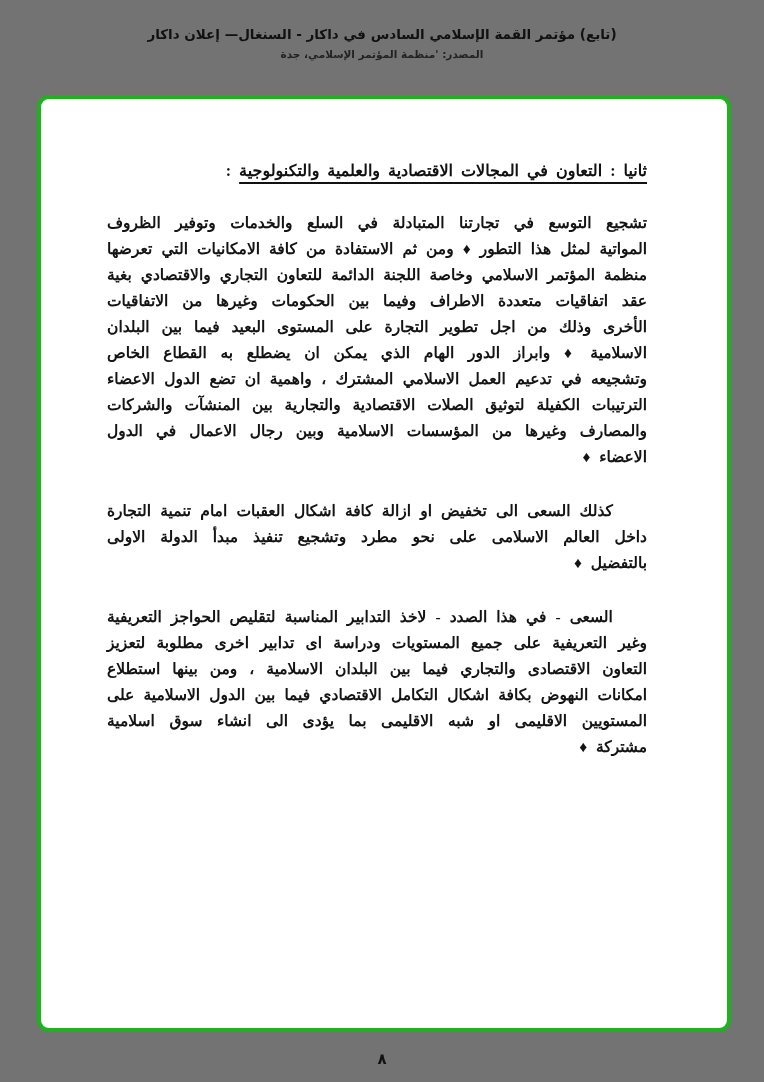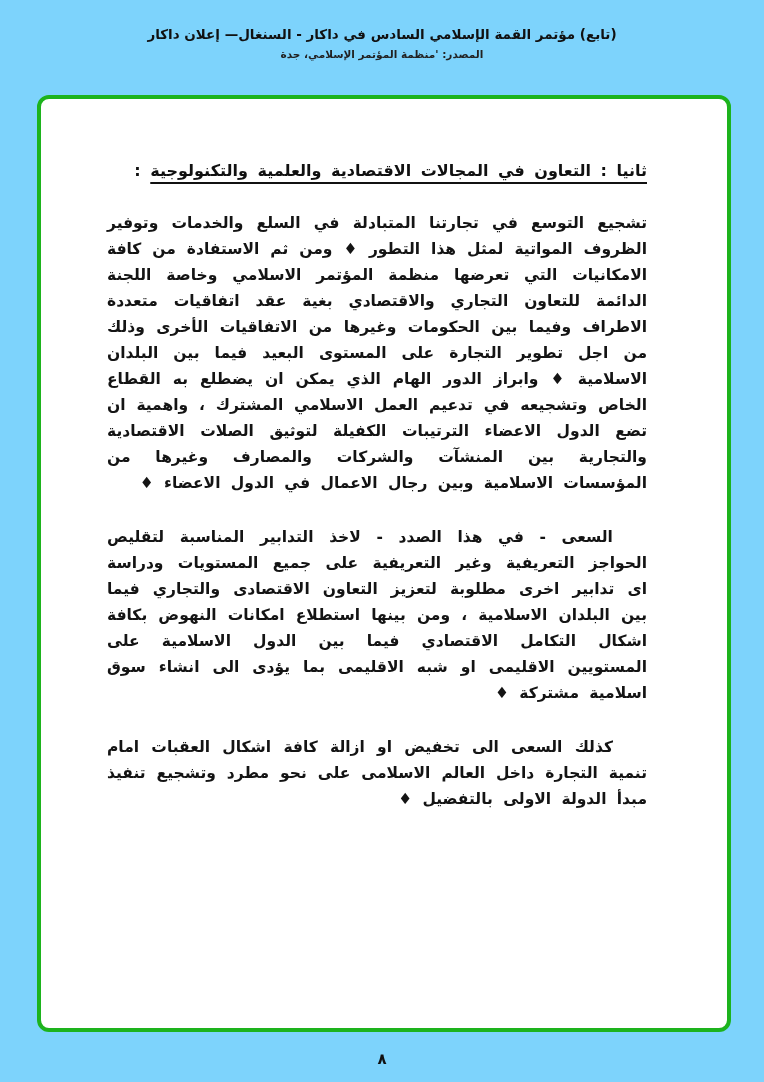--- a/index.html
+++ b/index.html
@@ -4,21 +4,21 @@
 <style>
   html, body {
     margin: 0;
     padding: 0;
     background: #ffffff;
   }
   .page {
     position: relative;
     width: 764px;
     height: 1082px;
-    background: #7dd3fc;
+    background: #737373;
     font-family: "DejaVu Sans", sans-serif;
     color: #1a1a1a;
     overflow: hidden;
   }
   .doc-header {
     position: absolute;
     top: 26px;
     left: 0;
     right: 0;
     text-align: center;
@@ -42,20 +42,21 @@
     right: 33px;
     top: 95px;
     bottom: 50px;
     border: 4px solid #1db31d;
     border-radius: 12px;
     background: #ffffff;
   }
   .frame-inner {
     direction: rtl;
     padding: 62px 80px 0 52px;
+    font-family: Liberation Serif, serif;
   }
   .section-heading {
     font-size: 16px;
     font-weight: 700;
     color: #111;
     margin: 0 0 30px 0;
     text-align: right;
     word-spacing: 0.25em;
     white-space: nowrap;
   }
@@ -101,22 +102,22 @@
 
   <div class="content-frame">
     <div class="frame-inner">
 
       <h2 class="section-heading">
         <span class="underlined">ثانيا : التعاون في المجالات الاقتصادية والعلمية والتكنولوجية</span><span> :</span>
       </h2>
 
       <div class="body-text">
         <p>تشجيع التوسع في تجارتنا المتبادلة في السلع والخدمات وتوفير الظروف المواتية لمثل هذا التطور ♦ ومن ثم الاستفادة من كافة الامكانيات التي تعرضها منظمة المؤتمر الاسلامي وخاصة اللجنة الدائمة للتعاون التجاري والاقتصادي بغية عقد اتفاقيات متعددة الاطراف وفيما بين الحكومات وغيرها من الاتفاقيات الأخرى وذلك من اجل تطوير التجارة على المستوى البعيد فيما بين البلدان الاسلامية ♦ وابراز الدور الهام الذي يمكن ان يضطلع به القطاع الخاص وتشجيعه في تدعيم العمل الاسلامي المشترك ، واهمية ان تضع الدول الاعضاء الترتيبات الكفيلة لتوثيق الصلات الاقتصادية والتجارية بين المنشآت والشركات والمصارف وغيرها من المؤسسات الاسلامية وبين رجال الاعمال في الدول الاعضاء ♦</p>
+        <p class="indented">كذلك السعى الى تخفيض او ازالة كافة اشكال العقبات امام تنمية التجارة داخل العالم الاسلامى على نحو مطرد وتشجيع تنفيذ مبدأ الدولة الاولى بالتفضيل ♦</p>
         <p class="indented">السعى - في هذا الصدد - لاخذ التدابير المناسبة لتقليص الحواجز التعريفية وغير التعريفية على جميع المستويات ودراسة اى تدابير اخرى مطلوبة لتعزيز التعاون الاقتصادى والتجاري فيما بين البلدان الاسلامية ، ومن بينها استطلاع امكانات النهوض بكافة اشكال التكامل الاقتصادي فيما بين الدول الاسلامية على المستويين الاقليمى او شبه الاقليمى بما يؤدى الى انشاء سوق اسلامية مشتركة ♦</p>
-        <p class="indented">كذلك السعى الى تخفيض او ازالة كافة اشكال العقبات امام تنمية التجارة داخل العالم الاسلامى على نحو مطرد وتشجيع تنفيذ مبدأ الدولة الاولى بالتفضيل ♦</p>
       </div>
 
     </div>
   </div>
 
   <div class="page-number">٨</div>
 
 </div>
 
 </body></html>

